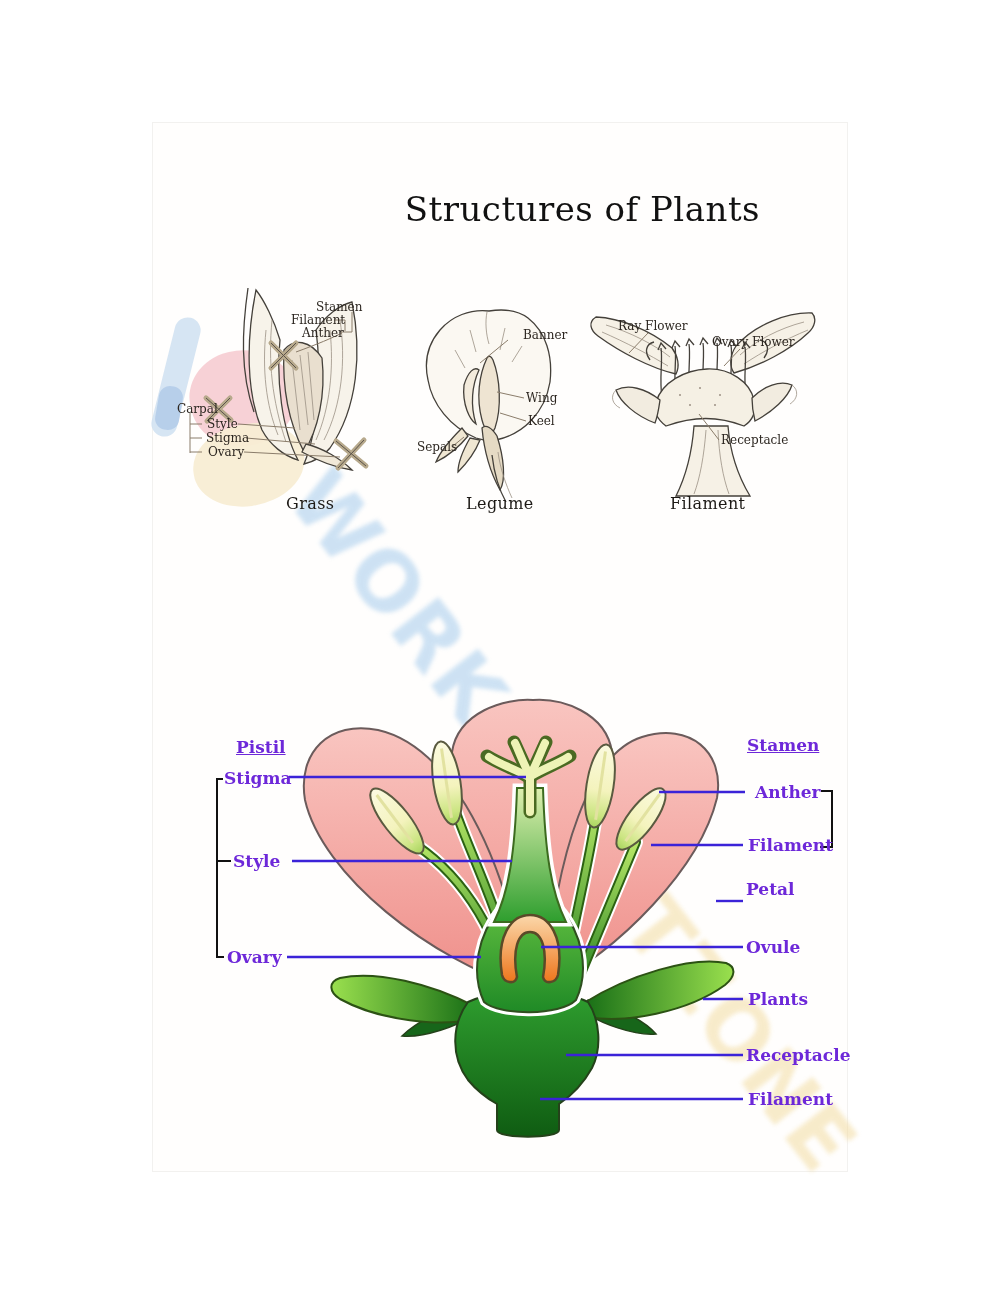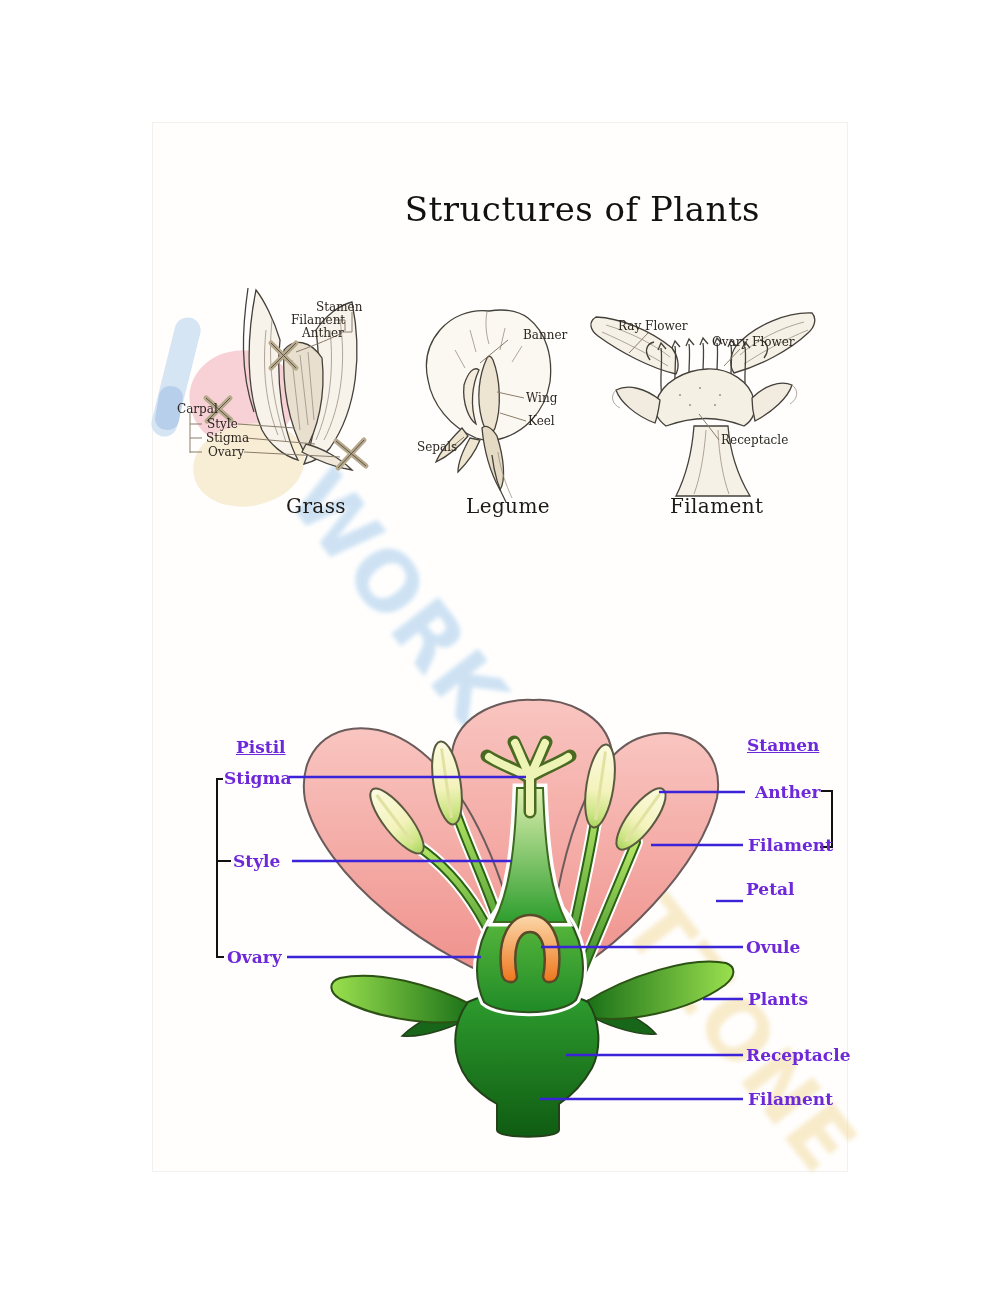--- a/index.html
+++ b/index.html
@@ -13,21 +13,21 @@
   .watermark{position:absolute;left:345px;top:452px;transform:rotate(52deg);
              transform-origin:0 0;font-family:"DejaVu Sans",sans-serif;font-weight:700;
              font-size:82px;letter-spacing:2px;white-space:nowrap;opacity:.55;
              filter:blur(2px);pointer-events:none;}
   .wm-blue{color:var(--watermark-blue,#a5cbec);}
   .wm-yellow{color:var(--watermark-yellow,#f2dca2);}
   .blob{position:absolute;pointer-events:none;}
   
   .lbl{position:absolute;white-space:nowrap;line-height:1;}
   .mlbl{font-size:12px;color:#2c2620;}
-  .cap{font-size:20px;color:#1d1a16;letter-spacing:.4px;}
+  .cap{font-size:16px;color:#1d1a16;letter-spacing:.4px;}
   .blbl{font-size:17px;font-weight:700;color:#6d28d9;line-height:1.2;}
   .ultitle{text-decoration:underline;}
   svg.art{position:absolute;left:0;top:0;pointer-events:none;}
   .leader{stroke:var(--leader-line,#3b23d8);stroke-width:2.4;fill:none;}
   .bracket{stroke:#111;stroke-width:2;fill:none;}
   .sketchline{stroke:#8a7c6a;stroke-width:1;fill:none;}
   .sk{stroke:#44403a;stroke-width:1.3;}
   .skin{stroke:#9b9184;stroke-width:.8;fill:none;}
 </style>
 </head>

